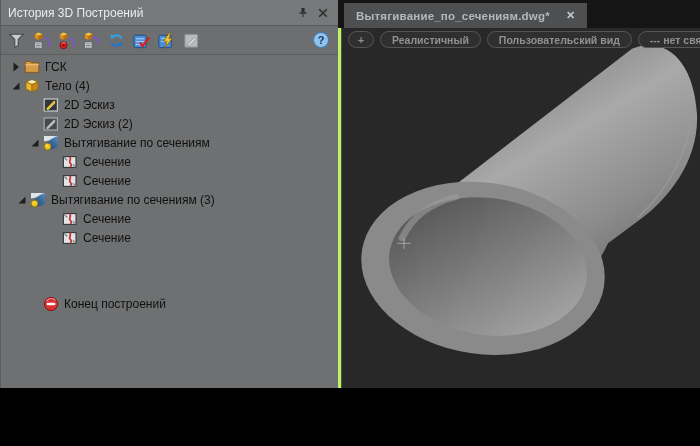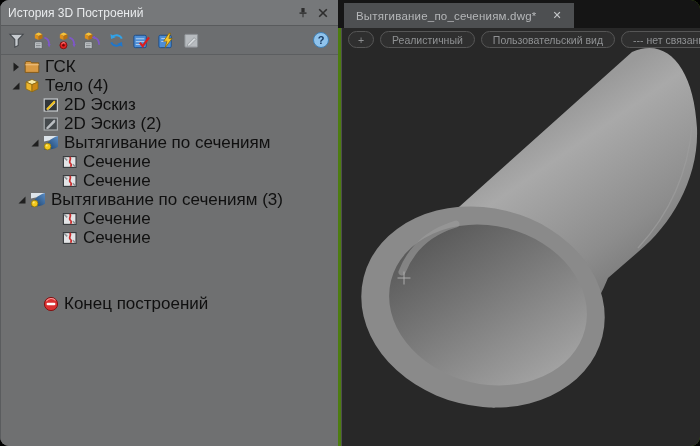--- a/index.html
+++ b/index.html
@@ -1,34 +1,34 @@
 <!DOCTYPE html>
 <html><head>
 <meta charset="utf-8">
 <style>
   html,body{margin:0;padding:0;background:#000;}
   *{box-sizing:border-box;}
-  .app{width:700px;height:446px;display:flex;font-family:"Liberation Sans",sans-serif;overflow:hidden;border-radius:9px;}
+  .app{width:700px;height:388px;display:flex;font-family:"Liberation Sans",sans-serif;overflow:hidden;}
 
   
   .panel{width:338px;display:flex;flex-direction:column;background:#6f7071;border-left:1px solid #5a5c5e;}
   .panel-header{height:26px;background:#76787a;border-bottom:1px solid #595b5d;display:flex;align-items:center;padding:0 7px;flex:0 0 auto;}
   .panel-title{font-size:12px;color:#e9ebed;flex:1;white-space:nowrap;overflow:hidden;}
   .hd-btn{width:16px;height:16px;display:flex;align-items:center;justify-content:center;margin-left:4px;cursor:default;}
   .panel-toolbar{height:29px;background:#6c6e70;border-bottom:1px solid #5c5e60;display:flex;align-items:center;padding:0 3px;flex:0 0 auto;}
   .tb-btn{width:23px;height:23px;display:flex;align-items:center;justify-content:center;background:transparent;border:none;padding:0;margin:0 1px;}
   .help-btn{margin-left:auto;margin-right:6px;width:16px;height:16px;border-radius:50%;background:#8fc3ec;border:1px solid #3f7fb4;color:#173a63;font-size:11px;font-weight:bold;display:flex;align-items:center;justify-content:center;line-height:1;}
   .tree{flex:1;background:#6f7071;padding-top:2px;overflow:hidden;}
-  .tree-row{height:19px;display:flex;align-items:center;font-size:17px;color:#101010;white-space:nowrap;}
+  .tree-row{height:19px;display:flex;align-items:center;font-size:12px;color:#101010;white-space:nowrap;}
   .twisty{width:17px;height:16px;display:flex;align-items:center;justify-content:center;flex:0 0 auto;}
   .tree-icon{width:16px;height:16px;margin-right:5px;display:flex;align-items:center;justify-content:center;flex:0 0 auto;}
   .tree-label{line-height:16px;}
 
   
-  .right{flex:1;display:flex;flex-direction:column;background:#4d7c0f;min-width:0;}
+  .right{flex:1;display:flex;flex-direction:column;background:#bef264;min-width:0;font-weight:bold;}
   .tabbar{height:28px;background:#151515;display:flex;align-items:flex-end;flex:0 0 auto;}
   .tab{margin-left:6px;height:25px;background:#4d4f51;color:#b5b7b9;font-size:11.5px;display:flex;align-items:center;gap:16px;padding:0 12px;letter-spacing:.2px;}
   .tab-close{color:#c6c8ca;font-size:11px;line-height:1;}
   .viewport{position:relative;flex:1;background:#282828;margin-left:3px;border-left:1px solid #4f4f4f;overflow:hidden;}
   .scene{position:absolute;left:0;top:0;width:100%;height:100%;}
   .pills{position:absolute;top:3px;left:6px;display:flex;gap:6px;z-index:2;}
   .pill{height:17px;border-radius:9px;background:#2f2f2f;border:1px solid #565656;color:#8f9193;font-size:10.5px;display:flex;align-items:center;padding:0 11px;white-space:nowrap;}
   .pill.plus{width:26px;justify-content:center;padding:0;}
 </style>
 </head>

